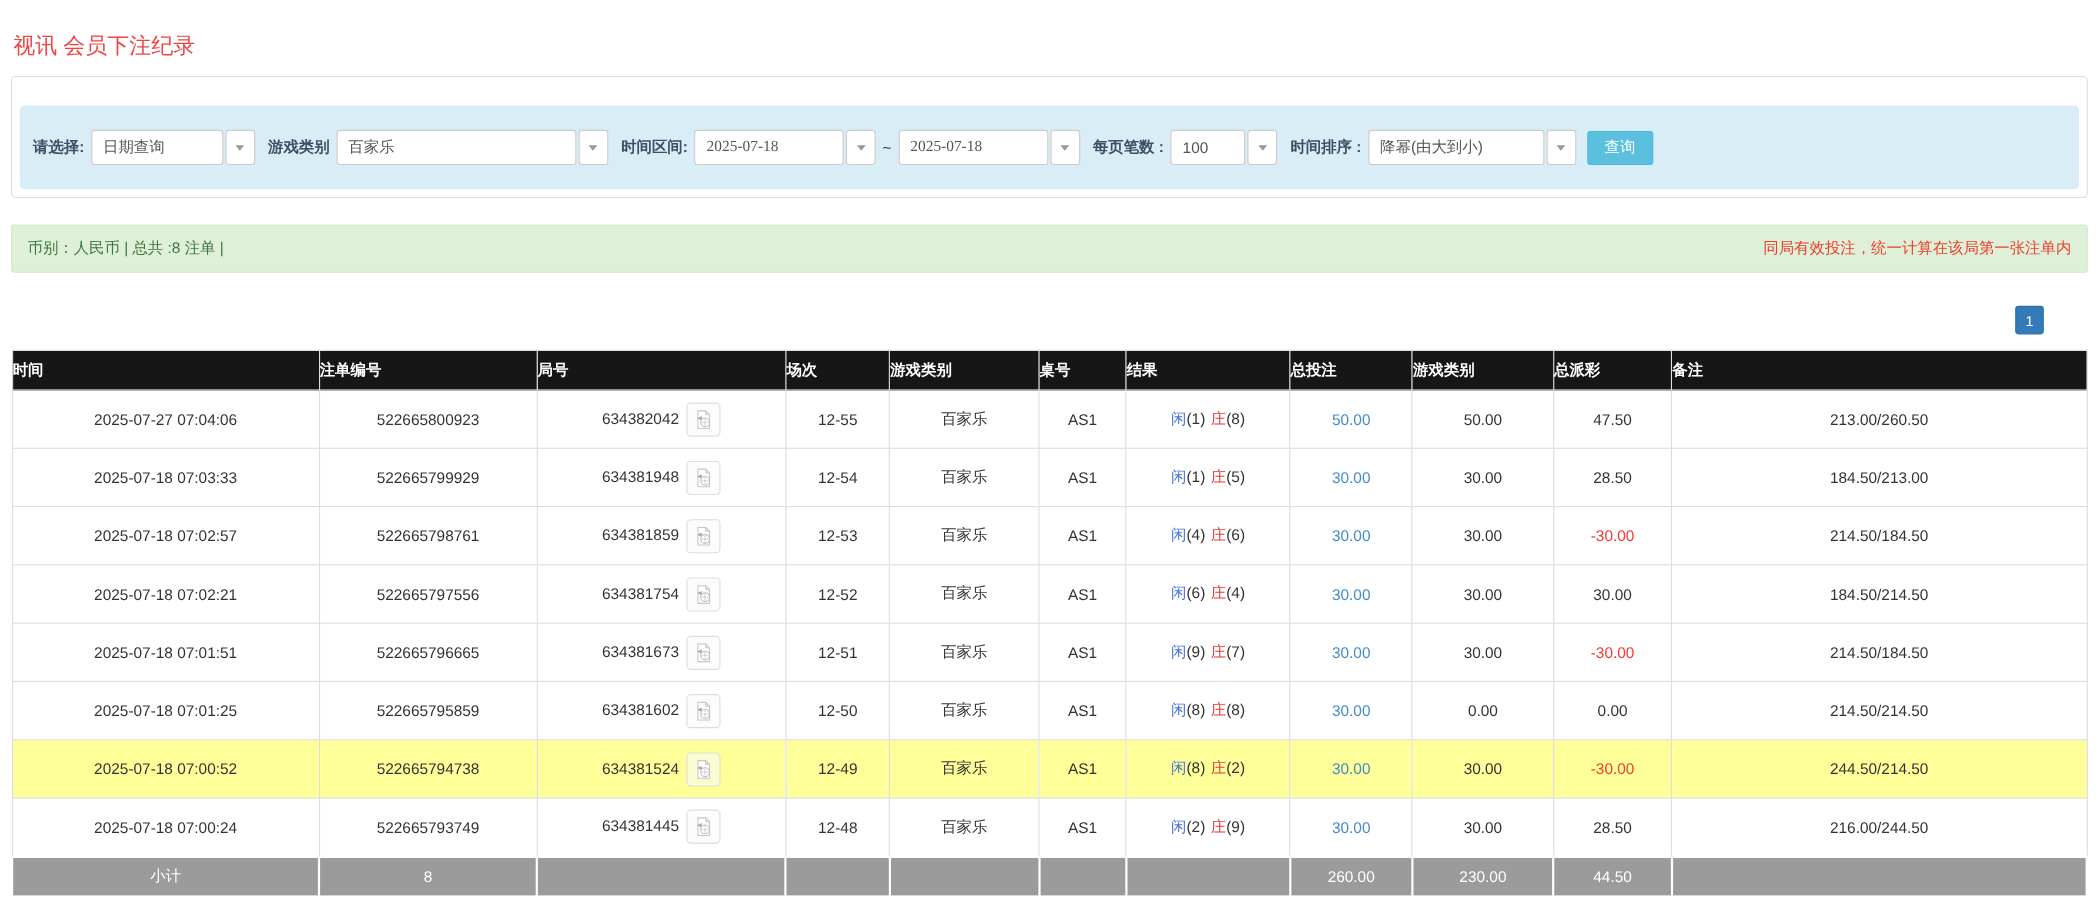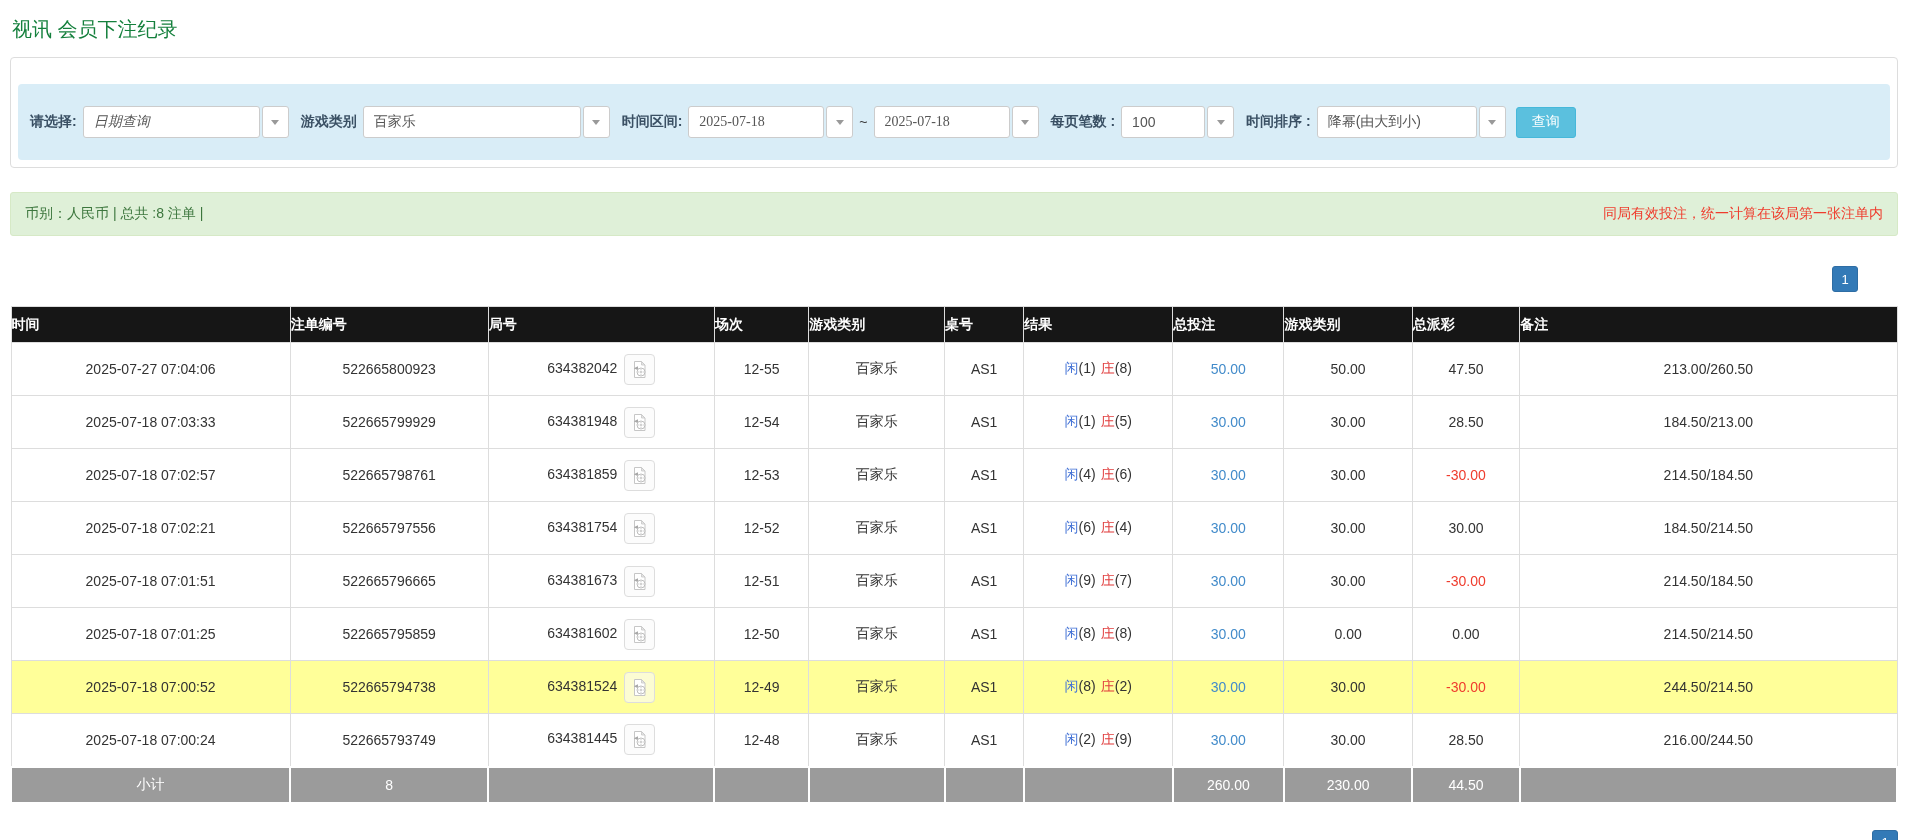--- a/index.html
+++ b/index.html
@@ -1,38 +1,38 @@
 <!DOCTYPE html>
 <html style="--accent: #337ab7; --accent_info: #5bc0de; --filter_bg: #d9edf7; --label: #3a5064; --summary_bg: #dff0d8; --summary_text: #3c763d; --negative: #ef3c2d; --link: #428bca; --player_blue: #4473d6; --banker_red: #e03c3c; --highlight: #ffff99; --header_bg: #161616; --footer_bg: #9b9b9b;"><head>
 <meta charset="utf-8">
 <style>
   * { box-sizing: border-box; margin: 0; padding: 0; }
   html, body { width: 1908px; height: 840px; overflow: hidden; background: #fff; }
   body { font-family: "Liberation Sans", "DejaVu Sans", sans-serif; color: #333; }
   .container { padding: 12px 10px 0 10px; }
 
-  .page-title { font-size: 20px; font-weight: 400; color: #15803d; margin: 4px 0 14px 2px; }
+  .page-title { font-size: 20px; font-weight: 400; color: #ef4444; margin: 16px 0 14px 2px; }
 
   .filter-panel { border: 1px solid #ddd; border-radius: 4px; background: #fff; padding: 7px; }
   .filter-bar { background: var(--filter_bg, #d9edf7); border-radius: 4px; padding: 22px 10px;
                 display: flex; align-items: center; margin-top: 19px; }
   .flabel { color: var(--label, #3a5064); font-weight: bold; font-size: 14px;
             margin: 0 6px 0 12px; white-space: nowrap; }
   .flabel:first-child { margin-left: 2px; }
   .select { background: #fff; border: 1px solid #ccc; border-radius: 3px; height: 32px;
             display: inline-flex; align-items: center; padding: 0 10px; font-size: 14px;
             color: #555; cursor: pointer; }
   .caret-btn { background: #fff; border: 1px solid #ccc; border-radius: 3px; height: 32px;
                width: 27px; display: inline-flex; align-items: center; justify-content: center;
                margin-left: 2px; cursor: pointer; }
   .caret { width: 0; height: 0; border-left: 4px solid transparent; border-right: 4px solid transparent;
            border-top: 5px solid #999; }
   .tilde { margin: 0 6px; color: #333; font-size: 14px; }
-  .w-type { width: 177px; font-style: italic; } .w-game { width: 218px; } .w-date { width: 136px; font-family: Liberation Serif, serif; }
-  .w-size { width: 84px; text-align: center; }  .w-sort { width: 160px; }
+  .w-type { width: 120px; } .w-game { width: 218px; } .w-date { width: 136px; font-family: Liberation Serif, serif; }
+  .w-size { width: 68px; text-align: center; }  .w-sort { width: 160px; }
   .search-btn { background: var(--accent_info, #5bc0de); border: 1px solid #46b8da; color: #fff;
                 border-radius: 3px; height: 31px; padding: 0 15px; font-size: 14px;
                 margin-left: 10px; cursor: pointer; }
 
   .summary-bar { margin-top: 24px; background: var(--summary_bg, #dff0d8); border: 1px solid #d6e9c6;
                  border-radius: 3px; padding: 12px 14px; display: flex; justify-content: space-between;
                  align-items: center; font-size: 14px; gap: 36px; }
   .summary-left  { color: var(--summary_text, #3c763d); }
   .summary-right { color: var(--negative, #ef3c2d); }
 

